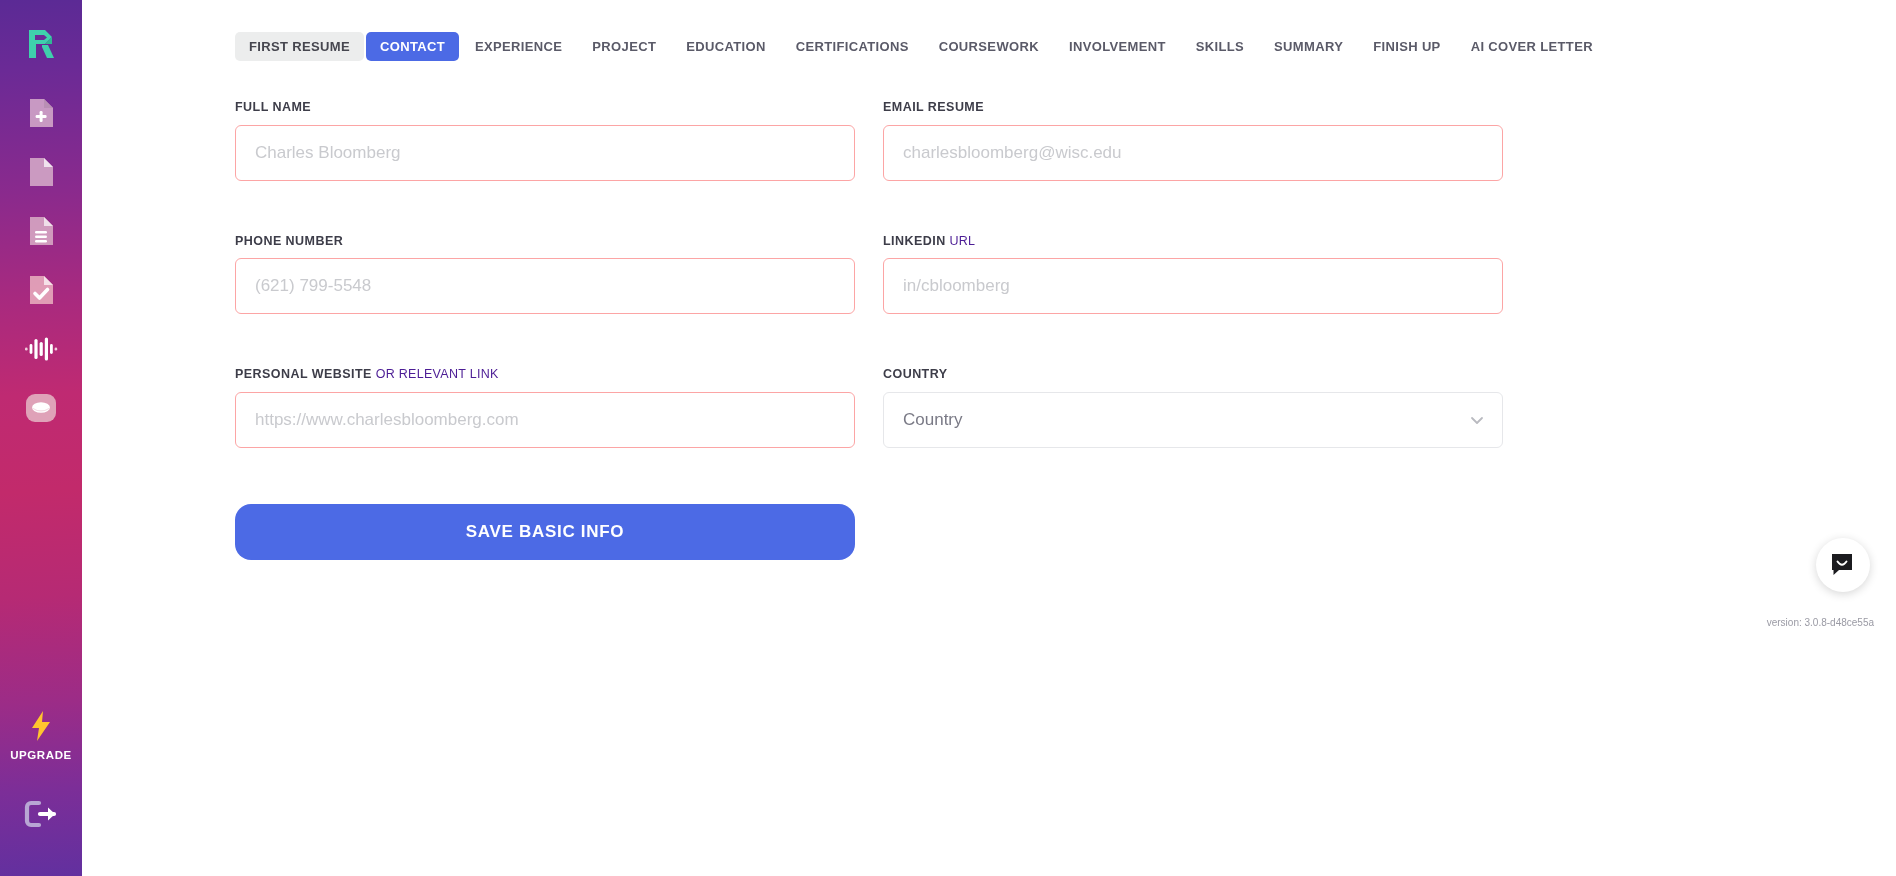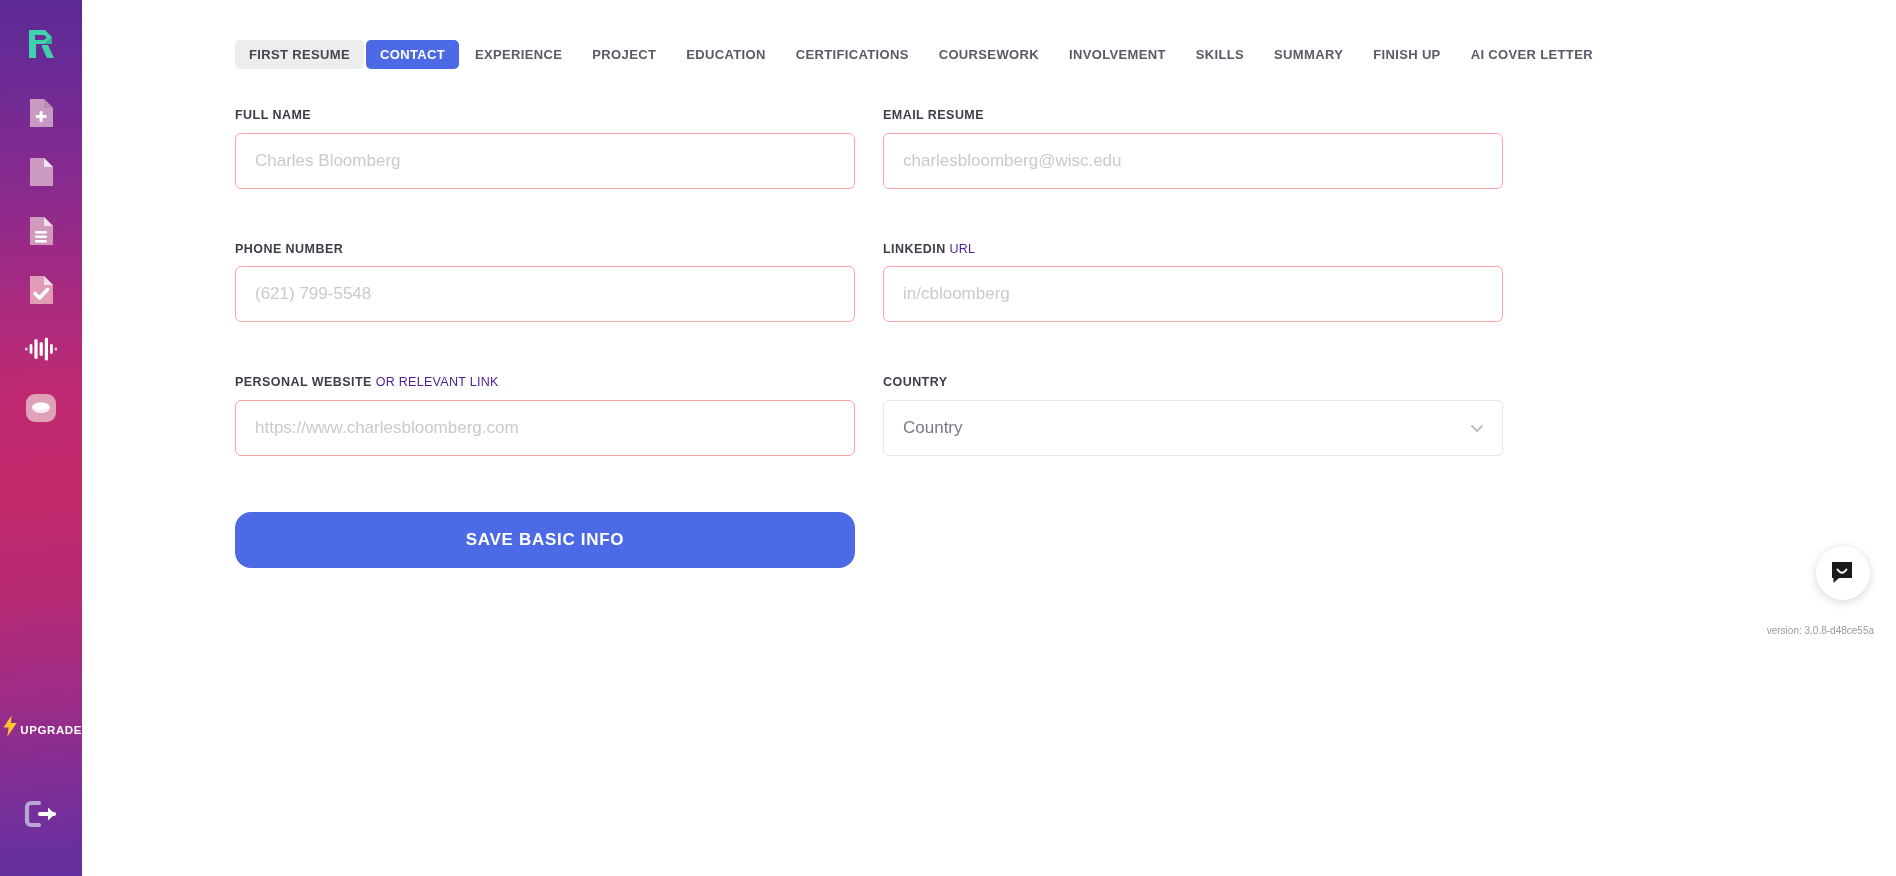--- a/index.html
+++ b/index.html
@@ -42,21 +42,21 @@
   .nav-icon {
     width: 50px; height: 50px;
     display: flex; align-items: center; justify-content: center;
     margin-bottom: 9px;
     cursor: pointer;
   }
   .upgrade-block {
     position: absolute;
     left: 0; right: 0;
     top: 710px;
-    display: flex; flex-direction: row; align-items: center;
+    display: flex; flex-direction: column; align-items: center;
     cursor: pointer;
   }
   .upgrade-label {
     margin-top: 7px;
     font-size: 11.5px;
     font-weight: 700;
     color: #ffffff;
     letter-spacing: 0.6px;
   }
   .logout-block {
@@ -67,21 +67,20 @@
     cursor: pointer;
   }
 
   
   .main {
     position: relative;
     flex: 1 1 auto;
     height: 636px;
     background: #ffffff;
     overflow: hidden;
-    margin-top: 8px;
   }
 
   
   .tabbar {
     display: flex;
     align-items: center;
     padding-left: 153px;
     padding-top: 32px;
     gap: 2px;
     white-space: nowrap;

